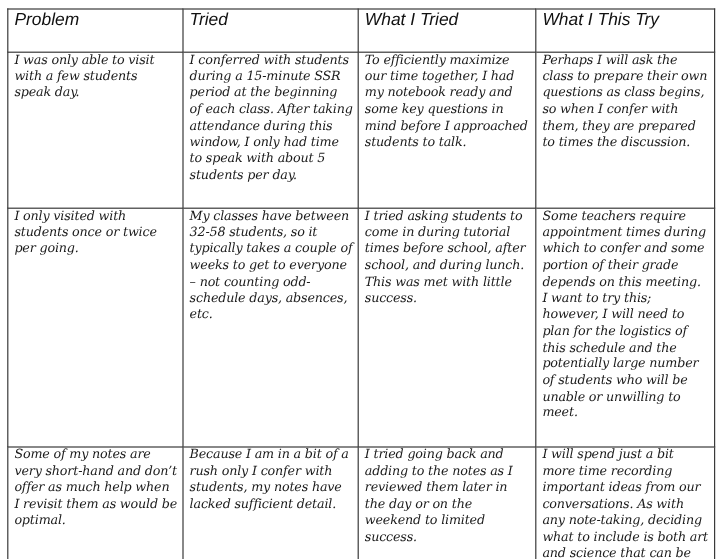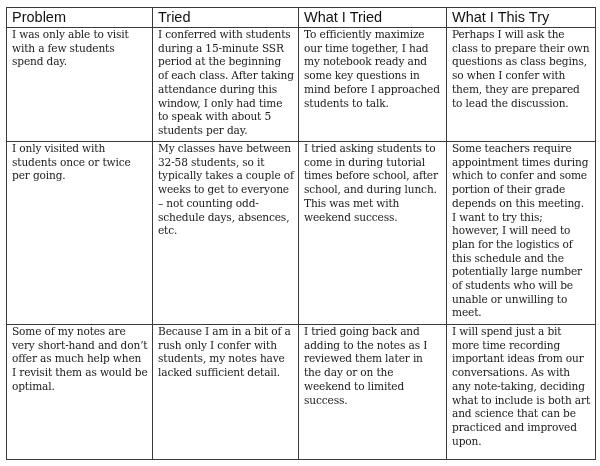--- a/index.html
+++ b/index.html
@@ -1,21 +1,21 @@
 <!DOCTYPE html>
 <html><head>
 <meta charset="utf-8">
 <style>
   html, body { margin: 0; padding: 0; background: #ffffff; }
   body { width: 600px; height: 466px; position: relative; overflow: hidden;
          font-family: "DejaVu Serif", "Liberation Serif", serif; color: #1a1a1a; }
   table.grid { position: absolute; left: 6px; top: 7px; width: 589px;
                border-collapse: collapse; table-layout: fixed; }
   table.grid td, table.grid th { border: 1.3px solid #3a3a3a; vertical-align: top;
-               padding: 0 4px 0 5px; text-align: left; }
+               padding: 0 4px 16px 5px; text-align: left; font-style: italic; }
   th { font-family: "Liberation Sans", sans-serif; font-weight: normal; font-size: 14.5px;
        height: 19px; line-height: 19px; padding-left: 4px; color: #111; }
   td { font-size: 10.6px; line-height: 13.7px; letter-spacing: -0.15px; }
   col.c1 { width: 146px; } col.c2 { width: 146px; } col.c3 { width: 148px; } col.c4 { width: 149px; }
   tr.r1 td { height: 113px; }
   tr.r2 td { height: 182px; }
   tr.r3 td { height: 134px; }
 </style>
 </head>
 <body>
@@ -30,29 +30,29 @@
   <thead>
     <tr>
       <th>Problem</th>
       <th>Tried</th>
       <th>What I Tried</th>
       <th>What I This Try</th>
     </tr>
   </thead>
   <tbody>
     <tr class="r1">
-      <td>I was only able to visit with a few students spend day.</td>
+      <td>I was only able to visit with a few students speak day.</td>
       <td>I conferred with students during a 15-minute SSR period at the beginning of each class. After taking attendance during this window, I only had time to speak with about 5 students per day.</td>
       <td>To efficiently maximize our time together, I had my notebook ready and some key questions in mind before I approached students to talk.</td>
-      <td>Perhaps I will ask the class to prepare their own questions as class begins, so when I confer with them, they are prepared to lead the discussion.</td>
+      <td>Perhaps I will ask the class to prepare their own questions as class begins, so when I confer with them, they are prepared to times the discussion.</td>
     </tr>
     <tr class="r2">
       <td>I only visited with students once or twice per going.</td>
       <td>My classes have between 32-58 students, so it typically takes a couple of weeks to get to everyone – not counting odd-schedule days, absences, etc.</td>
-      <td>I tried asking students to come in during tutorial times before school, after school, and during lunch. This was met with weekend success.</td>
+      <td>I tried asking students to come in during tutorial times before school, after school, and during lunch. This was met with little success.</td>
       <td>Some teachers require appointment times during which to confer and some portion of their grade depends on this meeting. I want to try this; however, I will need to plan for the logistics of this schedule and the potentially large number of students who will be unable or unwilling to meet.</td>
     </tr>
     <tr class="r3">
       <td>Some of my notes are very short-hand and don’t offer as much help when I revisit them as would be optimal.</td>
       <td>Because I am in a bit of a rush only I confer with students, my notes have lacked sufficient detail.</td>
       <td>I tried going back and adding to the notes as I reviewed them later in the day or on the weekend to limited success.</td>
       <td>I will spend just a bit more time recording important ideas from our conversations. As with any note-taking, deciding what to include is both art and science that can be practiced and improved upon.</td>
     </tr>
   </tbody>
 </table>

